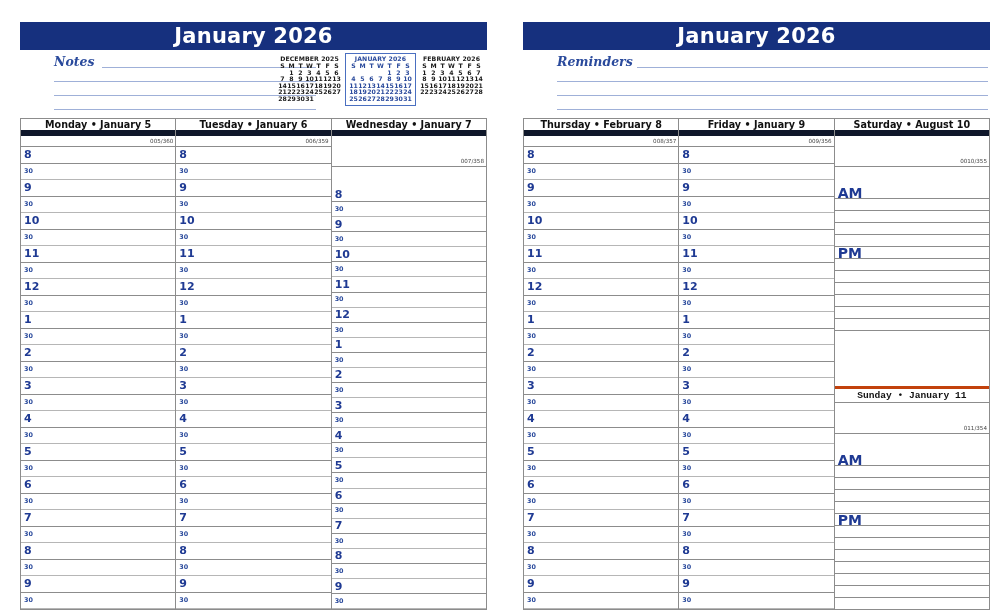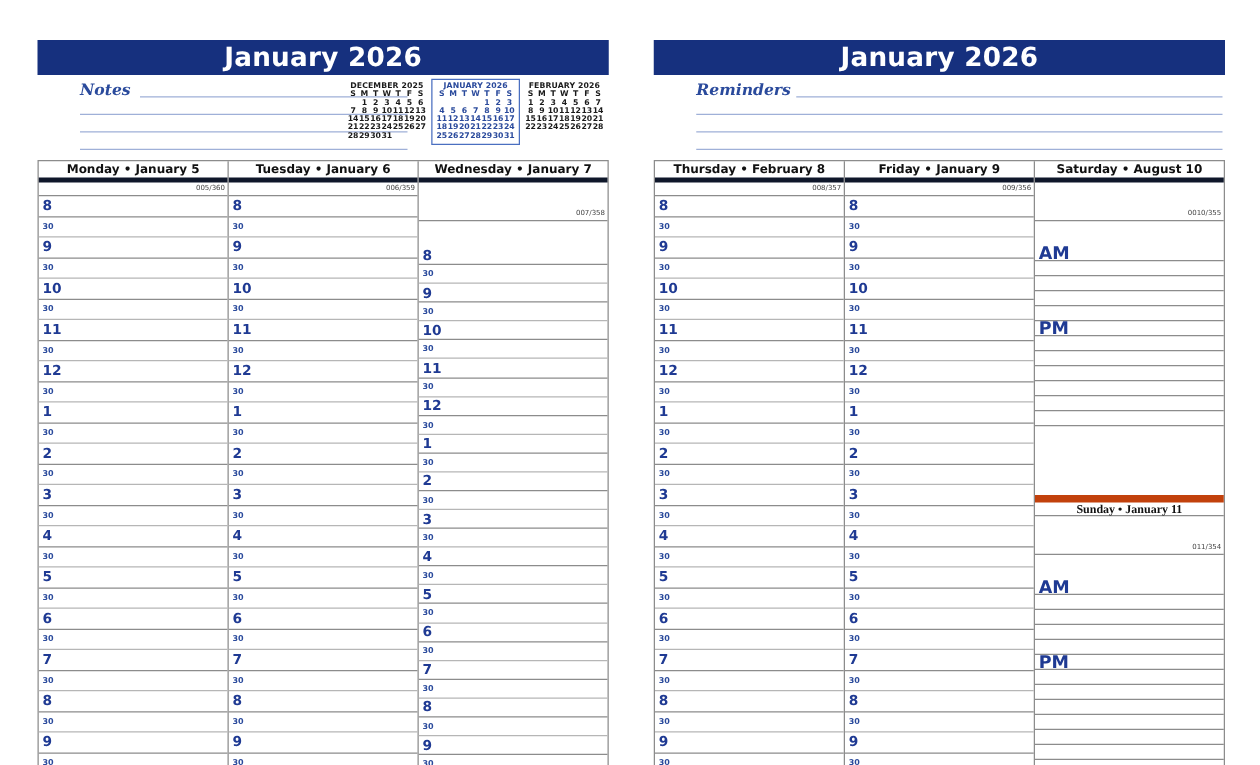--- a/index.html
+++ b/index.html
@@ -7,21 +7,21 @@
     width:1008px;height:612px;
     background:#ffffff;
     font-family:"Liberation Sans", sans-serif;
     overflow:hidden;
   }
   .spread{
     position:relative;
     width:1008px;height:612px;
     display:flex;
     gap:14px;
-    padding:18px;
+    padding:8px;
     box-sizing:border-box;
     border-radius:30px;
   }
   .page{
     position:relative;
     width:497px;
     height:612px;
     box-sizing:border-box;
     padding:14px 10px 8px 12px;
     background:#fff;
@@ -126,21 +126,21 @@
     flex:1 1 0;
     display:flex;flex-direction:column;
     border-right:1px solid #8c8c8c;
     box-sizing:border-box;
     min-width:0;
   }
   .daycol:last-child{border-right:none;gap:20px;}
   .dayhead{
     height:17px;
     display:flex;align-items:center;justify-content:center;
-    border-bottom:4px solid #0f172a;
+    border-bottom:6px solid #0f172a;
     box-sizing:border-box;
     font-size:9.6px;
     font-weight:bold;
     color:#111;
     font-family:"DejaVu Sans", sans-serif;
     white-space:nowrap;
   }
   .daycode{
     height:11px;
     border-bottom:1px solid #8c8c8c;
@@ -180,25 +180,25 @@
     color:#1f3a93;
     font-weight:bold;
     font-size:14px;
     font-family:"DejaVu Sans", sans-serif;
     line-height:1;
   }
   
   .subhead{
     height:17px;
     display:flex;align-items:center;justify-content:center;
-    border-top:6px solid #c2410c;
+    border-top:3px solid #c2410c;
     border-bottom:1px solid #8c8c8c;
     box-sizing:border-box;
     font-size:9.6px;font-weight:bold;color:#111;
-    font-family:Liberation Serif, serif;
+    font-family:Liberation Mono, monospace;
     white-space:nowrap;
     margin-top:24px;
   }
   .subcode{
     height:11px;
     border-bottom:1px solid #8c8c8c;
     box-sizing:border-box;
     display:flex;align-items:center;justify-content:flex-end;
     padding-right:2px;
     font-size:5.6px;color:#444;

